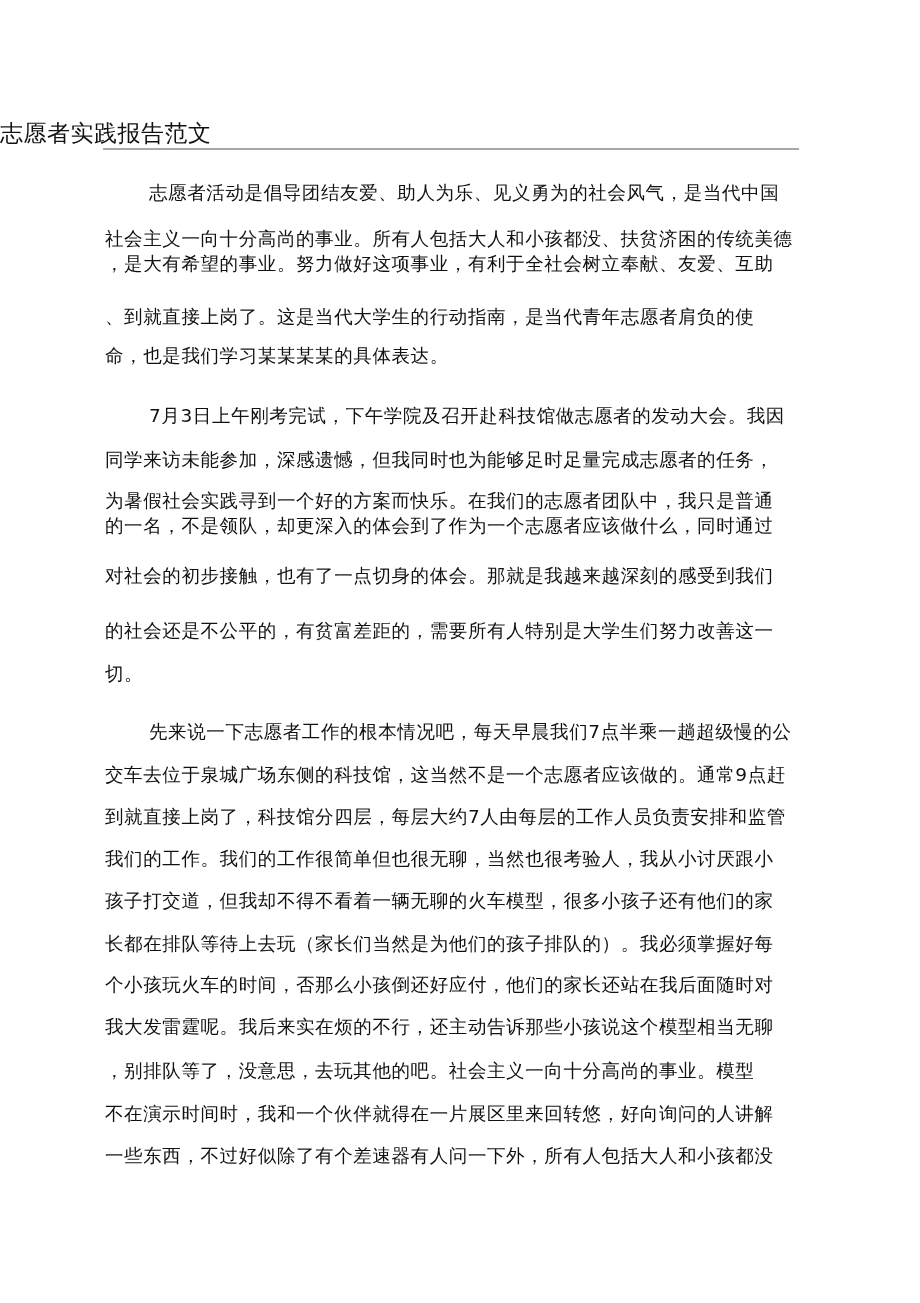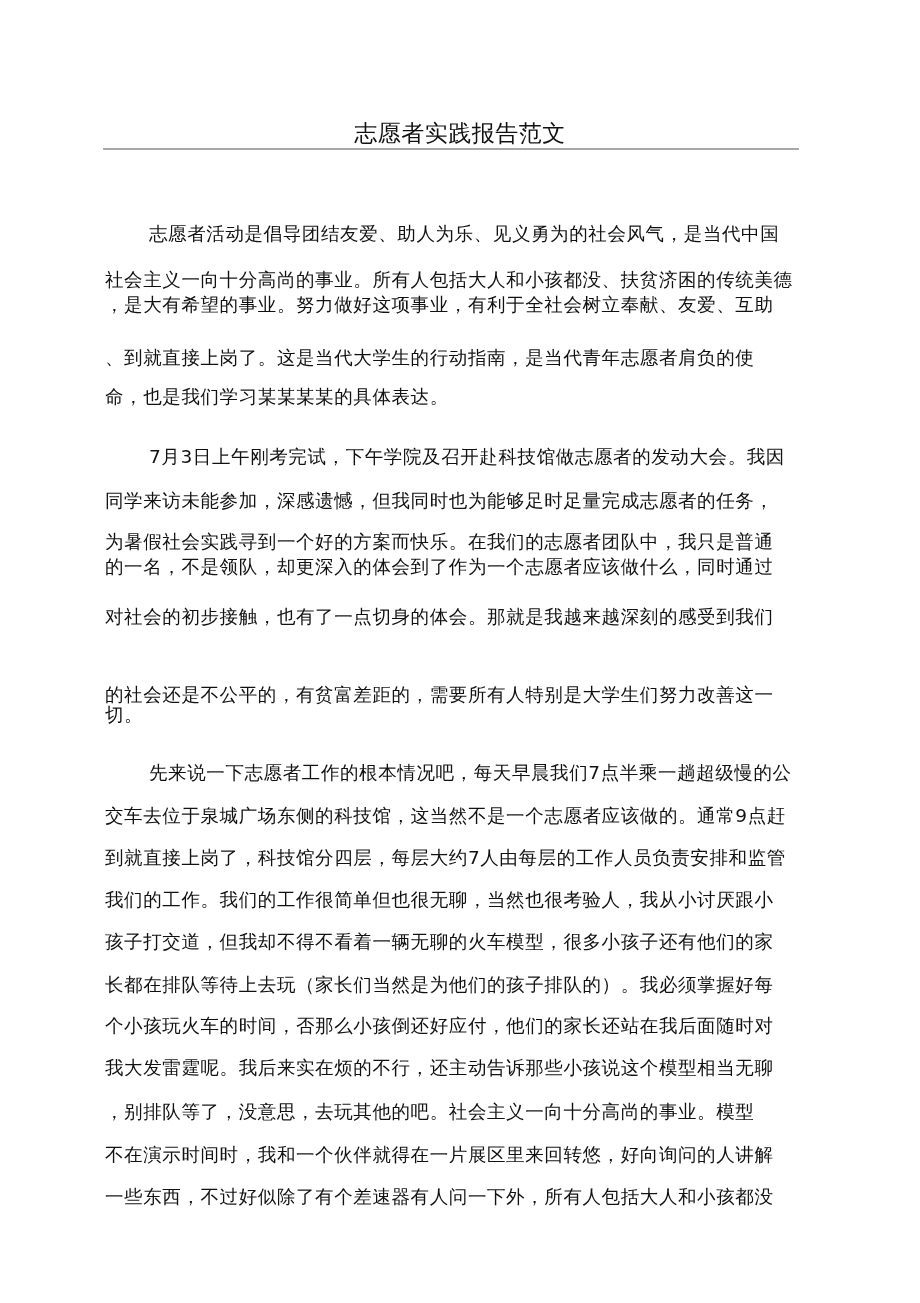--- a/index.html
+++ b/index.html
@@ -1,22 +1,22 @@
 <!DOCTYPE html>
 <html><head>
 <meta charset="utf-8">
 <style>
   html, body { margin: 0; padding: 0; background: #ffffff; }
   body { width: 920px; height: 1303px; position: relative; overflow: hidden;
          font-family: "DejaVu Sans", "Liberation Sans", sans-serif; color: #111; }
-  .title { position: absolute; top: 116px; left: 0; width: 920px; text-align: center;
+  .title { position: absolute; top: 116px; left: 0; width: 920px; text-align: left;
            font-size: 23px; line-height: 34px; letter-spacing: 0.5px; }
   .rule { position: absolute; top: 148px; left: 103px; width: 696px; height: 2px; background: #a8a8a8; }
   .body { position: absolute; left: 105px; top: 0; width: 700px; }
-  .line { position: absolute; left: 0; font-size: 18.5px; line-height: 24px; white-space: nowrap; letter-spacing: 0.6px; margin-top: 41px; }
+  .line { position: absolute; left: 0; font-size: 18.5px; line-height: 24px; white-space: nowrap; letter-spacing: 0.6px; }
   .indent { left: 44px; }
 </style>
 </head>
 <body>
 
 <div class="title">志愿者实践报告范文</div>
 <div class="rule"></div>
 
 <div class="body">
 
@@ -24,21 +24,21 @@
   <div class="line" style="top:227px">社会主义一向十分高尚的事业。所有人包括大人和小孩都没、扶贫济困的传统美德</div>
   <div class="line" style="top:252px">，是大有希望的事业。努力做好这项事业，有利于全社会树立奉献、友爱、互助</div>
   <div class="line" style="top:305px">、到就直接上岗了。这是当代大学生的行动指南，是当代青年志愿者肩负的使</div>
   <div class="line" style="top:344px">命，也是我们学习某某某某的具体表达。</div>
 
   <div class="line indent" style="top:404px">7月3日上午刚考完试，下午学院及召开赴科技馆做志愿者的发动大会。我因</div>
   <div class="line" style="top:448px">同学来访未能参加，深感遗憾，但我同时也为能够足时足量完成志愿者的任务，</div>
   <div class="line" style="top:489px">为暑假社会实践寻到一个好的方案而快乐。在我们的志愿者团队中，我只是普通</div>
   <div class="line" style="top:514px">的一名，不是领队，却更深入的体会到了作为一个志愿者应该做什么，同时通过</div>
   <div class="line" style="top:564px">对社会的初步接触，也有了一点切身的体会。那就是我越来越深刻的感受到我们</div>
-  <div class="line" style="top:642px">的社会还是不公平的，有贫富差距的，需要所有人特别是大学生们努力改善这一</div>
+  <div class="line" style="top:619px">的社会还是不公平的，有贫富差距的，需要所有人特别是大学生们努力改善这一</div>
   <div class="line" style="top:662px">切。</div>
 
   <div class="line indent" style="top:720px">先来说一下志愿者工作的根本情况吧，每天早晨我们7点半乘一趟超级慢的公</div>
   <div class="line" style="top:763px">交车去位于泉城广场东侧的科技馆，这当然不是一个志愿者应该做的。通常9点赶</div>
   <div class="line" style="top:805px">到就直接上岗了，科技馆分四层，每层大约7人由每层的工作人员负责安排和监管</div>
   <div class="line" style="top:847px">我们的工作。我们的工作很简单但也很无聊，当然也很考验人，我从小讨厌跟小</div>
   <div class="line" style="top:889px">孩子打交道，但我却不得不看着一辆无聊的火车模型，很多小孩子还有他们的家</div>
   <div class="line" style="top:932px">长都在排队等待上去玩（家长们当然是为他们的孩子排队的）。我必须掌握好每</div>
   <div class="line" style="top:973px">个小孩玩火车的时间，否那么小孩倒还好应付，他们的家长还站在我后面随时对</div>
   <div class="line" style="top:1015px">我大发雷霆呢。我后来实在烦的不行，还主动告诉那些小孩说这个模型相当无聊</div>

